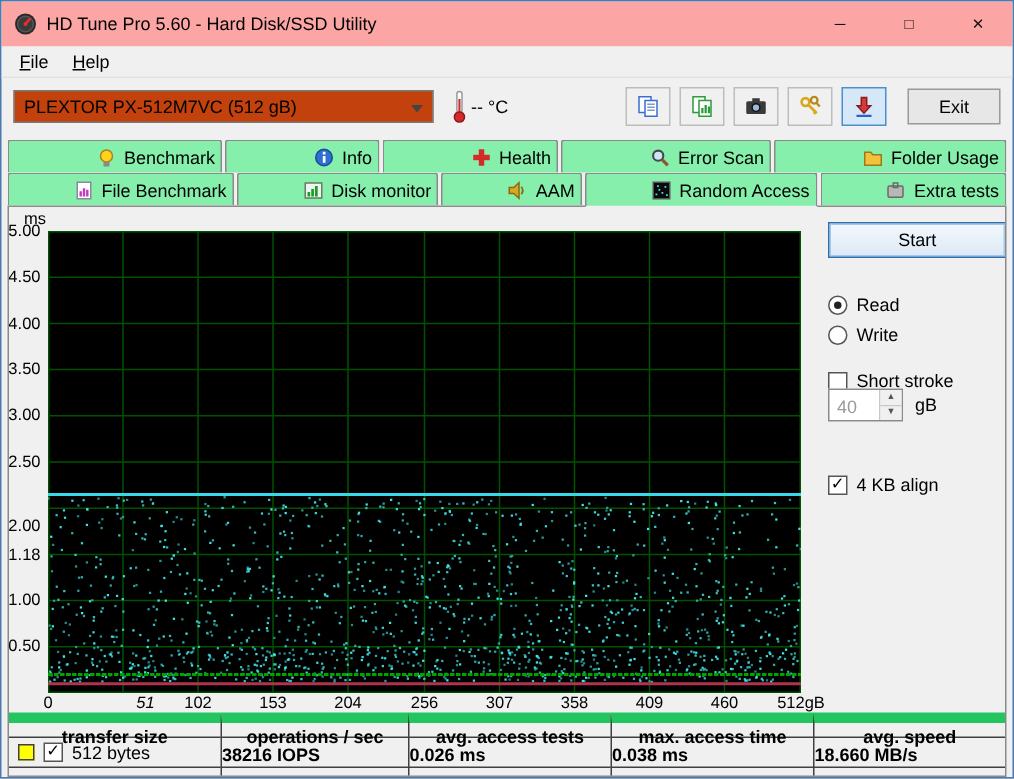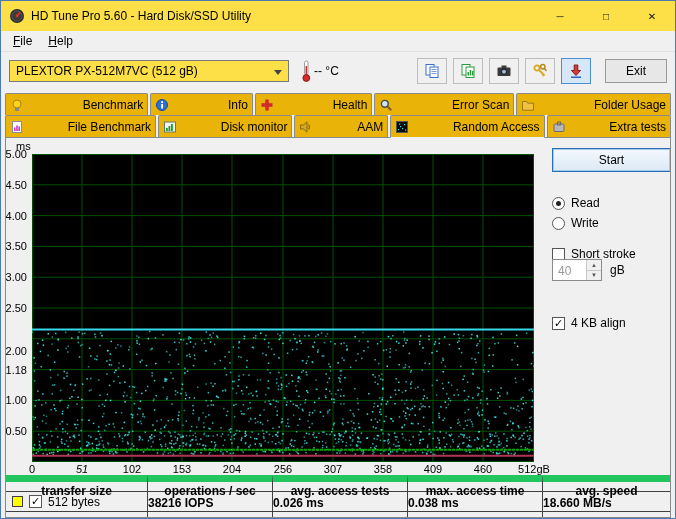--- a/index.html
+++ b/index.html
@@ -1,46 +1,46 @@
 <!DOCTYPE html>
 <html><head>
 <meta charset="utf-8">
 <style>
   *{box-sizing:border-box;margin:0;padding:0;}
   html,body{width:676px;height:519px;}
   body{font-family:"Liberation Sans",sans-serif;font-size:12px;color:#000;background:#6a6a6a;}
   .window{width:676px;height:519px;border:1px solid #4a7ab0;background:#f0f0f0;display:flex;flex-direction:column;overflow:hidden;position:relative;}
 
   
-  .titlebar{height:30px;background:#fde047;display:flex;align-items:center;flex:0 0 auto;}
+  .titlebar{height:30px;background:#fca5a5;display:flex;align-items:center;flex:0 0 auto;}
   .app-icon{margin:0 6px 0 8px;width:16px;height:16px;flex:0 0 auto;}
   .title-text{font-size:12px;white-space:nowrap;}
   .caption-buttons{margin-left:auto;display:flex;height:100%;}
   .cap-btn{width:46px;height:100%;display:flex;align-items:center;justify-content:center;font-size:10px;color:#111;}
 
   
   .menubar{height:21px;display:flex;align-items:center;padding-left:4px;background:#f0f0f0;border-bottom:1px solid #e2e2e2;}
   .menu-item{padding:2px 8px;}
   .accel{text-decoration:underline;}
 
   
   .toolbar{height:38px;display:flex;align-items:center;padding:0 8px;flex:0 0 auto;}
-  .combo{width:280px;height:22px;background:#fde047;border:1px solid #7a7a7a;display:flex;align-items:center;position:relative;padding:0 20px 0 6px;white-space:nowrap;overflow:hidden;}
+  .combo{width:280px;height:22px;background:#c2410c;border:1px solid #7a7a7a;display:flex;align-items:center;position:relative;padding:0 20px 0 6px;white-space:nowrap;overflow:hidden;}
   .combo-arrow{position:absolute;right:6px;top:9px;width:0;height:0;border-left:4px solid transparent;border-right:4px solid transparent;border-top:5px solid #444;}
   .thermo{margin-left:12px;display:flex;align-items:center;}
   .temp-text{margin-left:2px;min-width:44px;}
   .tool-btns{display:flex;gap:6px;margin-left:auto;}
   .tool-btn{width:30px;height:26px;display:flex;align-items:center;justify-content:center;background:#f0f0f0;border:1px solid #bdbdbd;}
   .tool-btn.active{background:#d6e8f8;border-color:#4a90d0;}
   .exit-btn{margin-left:14px;width:62px;height:24px;background:#e7e7e7;border:1px solid #9a9a9a;display:flex;align-items:center;justify-content:center;font-family:inherit;font-size:12px;}
 
   
   .tabstrip{padding:0 4px;margin-top:3px;flex:0 0 auto;}
   .tab-row{display:flex;}
-  .tab{flex:1 1 auto;height:22px;display:flex;align-items:center;justify-content:space-between;gap:5px;border:1px solid #8a8a8a;border-bottom:none;border-radius:2px 2px 0 0;margin-right:2px;background:#eab308;white-space:nowrap;padding:0 4px;}
+  .tab{flex:1 1 auto;height:22px;display:flex;align-items:center;justify-content:flex-end;gap:5px;border:1px solid #8a8a8a;border-bottom:none;border-radius:2px 2px 0 0;margin-right:2px;background:#86efac;white-space:nowrap;padding:0 4px;}
   .tab:last-child{margin-right:0;}
   .tab.active{position:relative;z-index:3;margin-bottom:-1px;height:23px;border-bottom:1px solid #f0f0f0;}
   .tab-icon{flex:0 0 auto;}
 
   
   .tab-page{flex:1 1 auto;border:1px solid #8a8a8a;margin:0 4px;position:relative;background:#f0f0f0;overflow:hidden;}
   .ms-label{position:absolute;left:10px;top:2px;font-size:11px;}
   .y-labels{position:absolute;left:0;top:16px;width:24px;height:308px;}
   .ytick{position:absolute;right:3px;font-size:11px;}
   .plot-wrap{position:absolute;left:26px;top:16px;width:502px;height:308px;}
@@ -1784,21 +1784,21 @@
           <rect x="456.2" y="268.8" width="1.5" height="1.5" fill="#42e8e8" opacity="0.88"></rect>
           <rect x="253.3" y="295.3" width="1.5" height="1.5" fill="#42e8e8" opacity="0.92"></rect>
           <rect x="205.2" y="292.3" width="1.5" height="1.5" fill="#42e8e8" opacity="0.82"></rect>
           <line x1="0" y1="175.6" x2="502" y2="175.6" stroke="#38d8e8" stroke-width="2"></line>
           <line x1="0" y1="295.7" x2="502" y2="295.7" stroke="#00a400" stroke-width="2" stroke-dasharray="3 1"></line>
           <line x1="0" y1="301.8" x2="502" y2="301.8" stroke="#b03452" stroke-width="2"></line>
         </svg>
     </div>
     <div class="x-labels">
         <div class="xtick" style="left: 0px;">0</div>
-        <div class="xtick" style="left: 50px; font-style: italic;">51</div>
+        <div class="xtick" style="left: 65px; font-style: italic;">51</div>
         <div class="xtick" style="left: 100.008px;">102</div>
         <div class="xtick" style="left: 150.012px;">153</div>
         <div class="xtick" style="left: 200.016px;">204</div>
         <div class="xtick" style="left: 251px;">256</div>
         <div class="xtick" style="left: 301.004px;">307</div>
         <div class="xtick" style="left: 351.008px;">358</div>
         <div class="xtick" style="left: 401.012px;">409</div>
         <div class="xtick" style="left: 451.016px;">460</div>
         <div class="xtick" style="left: 502px;">512gB</div>
       </div>

